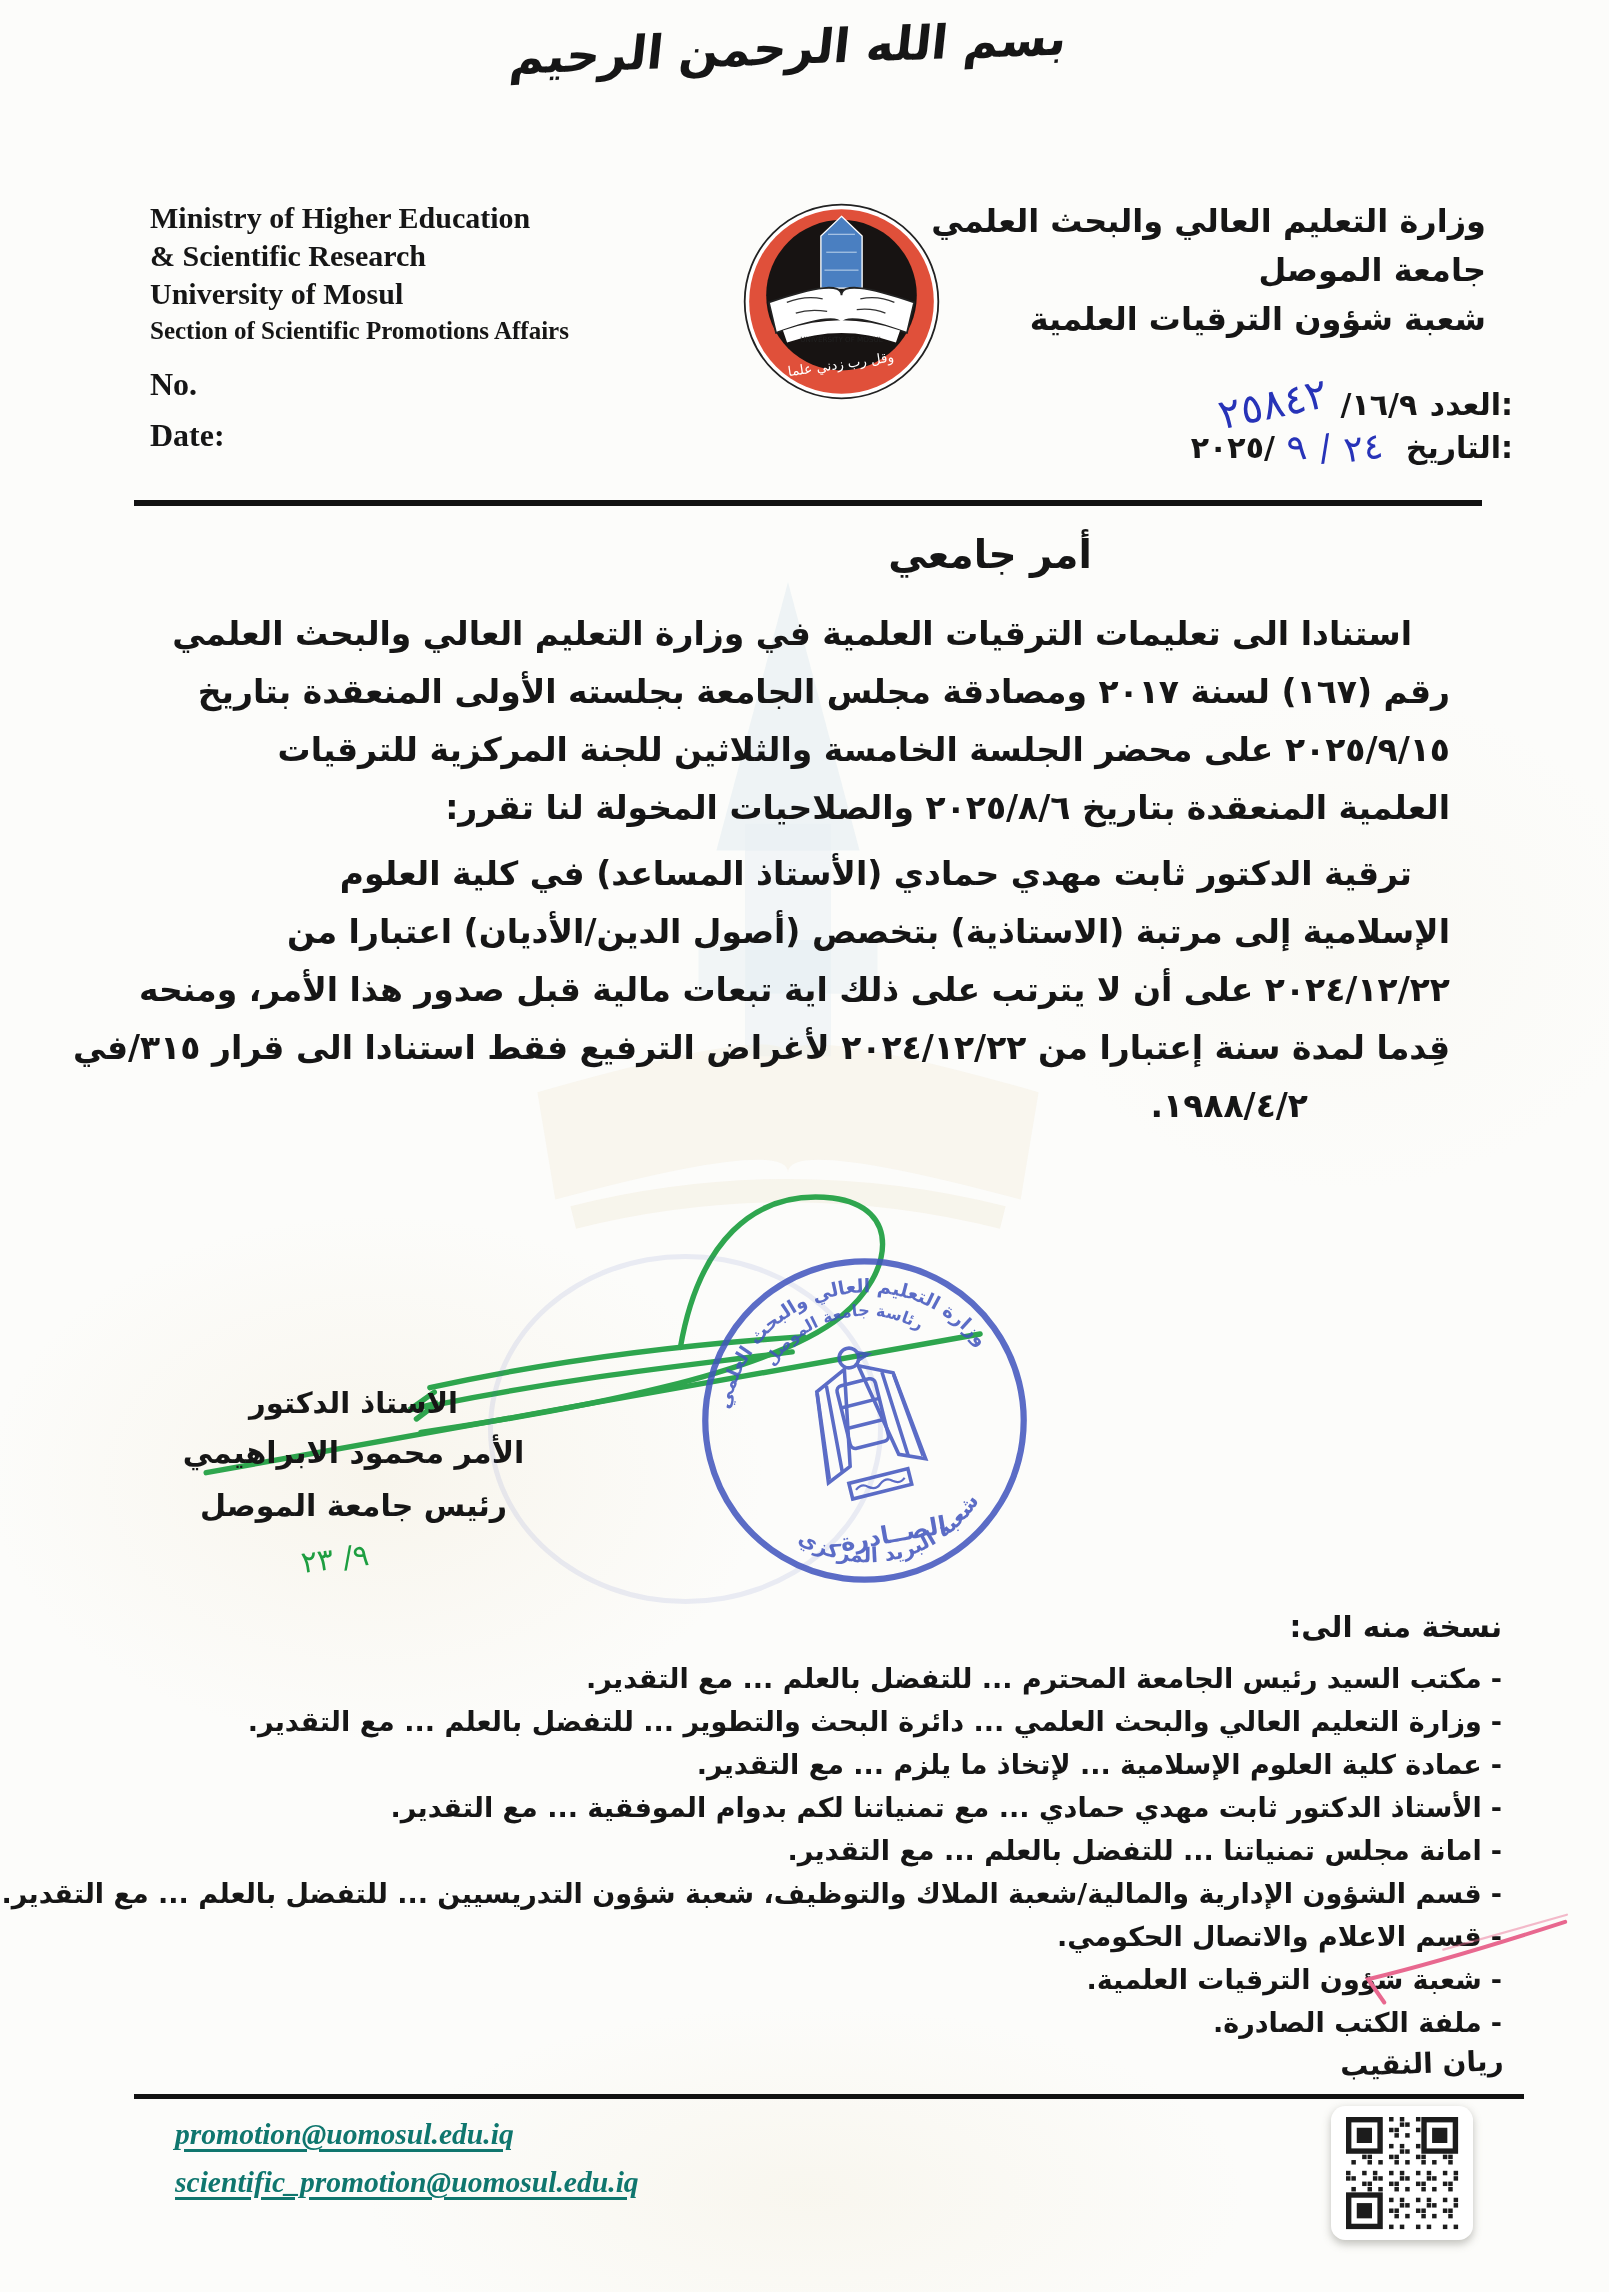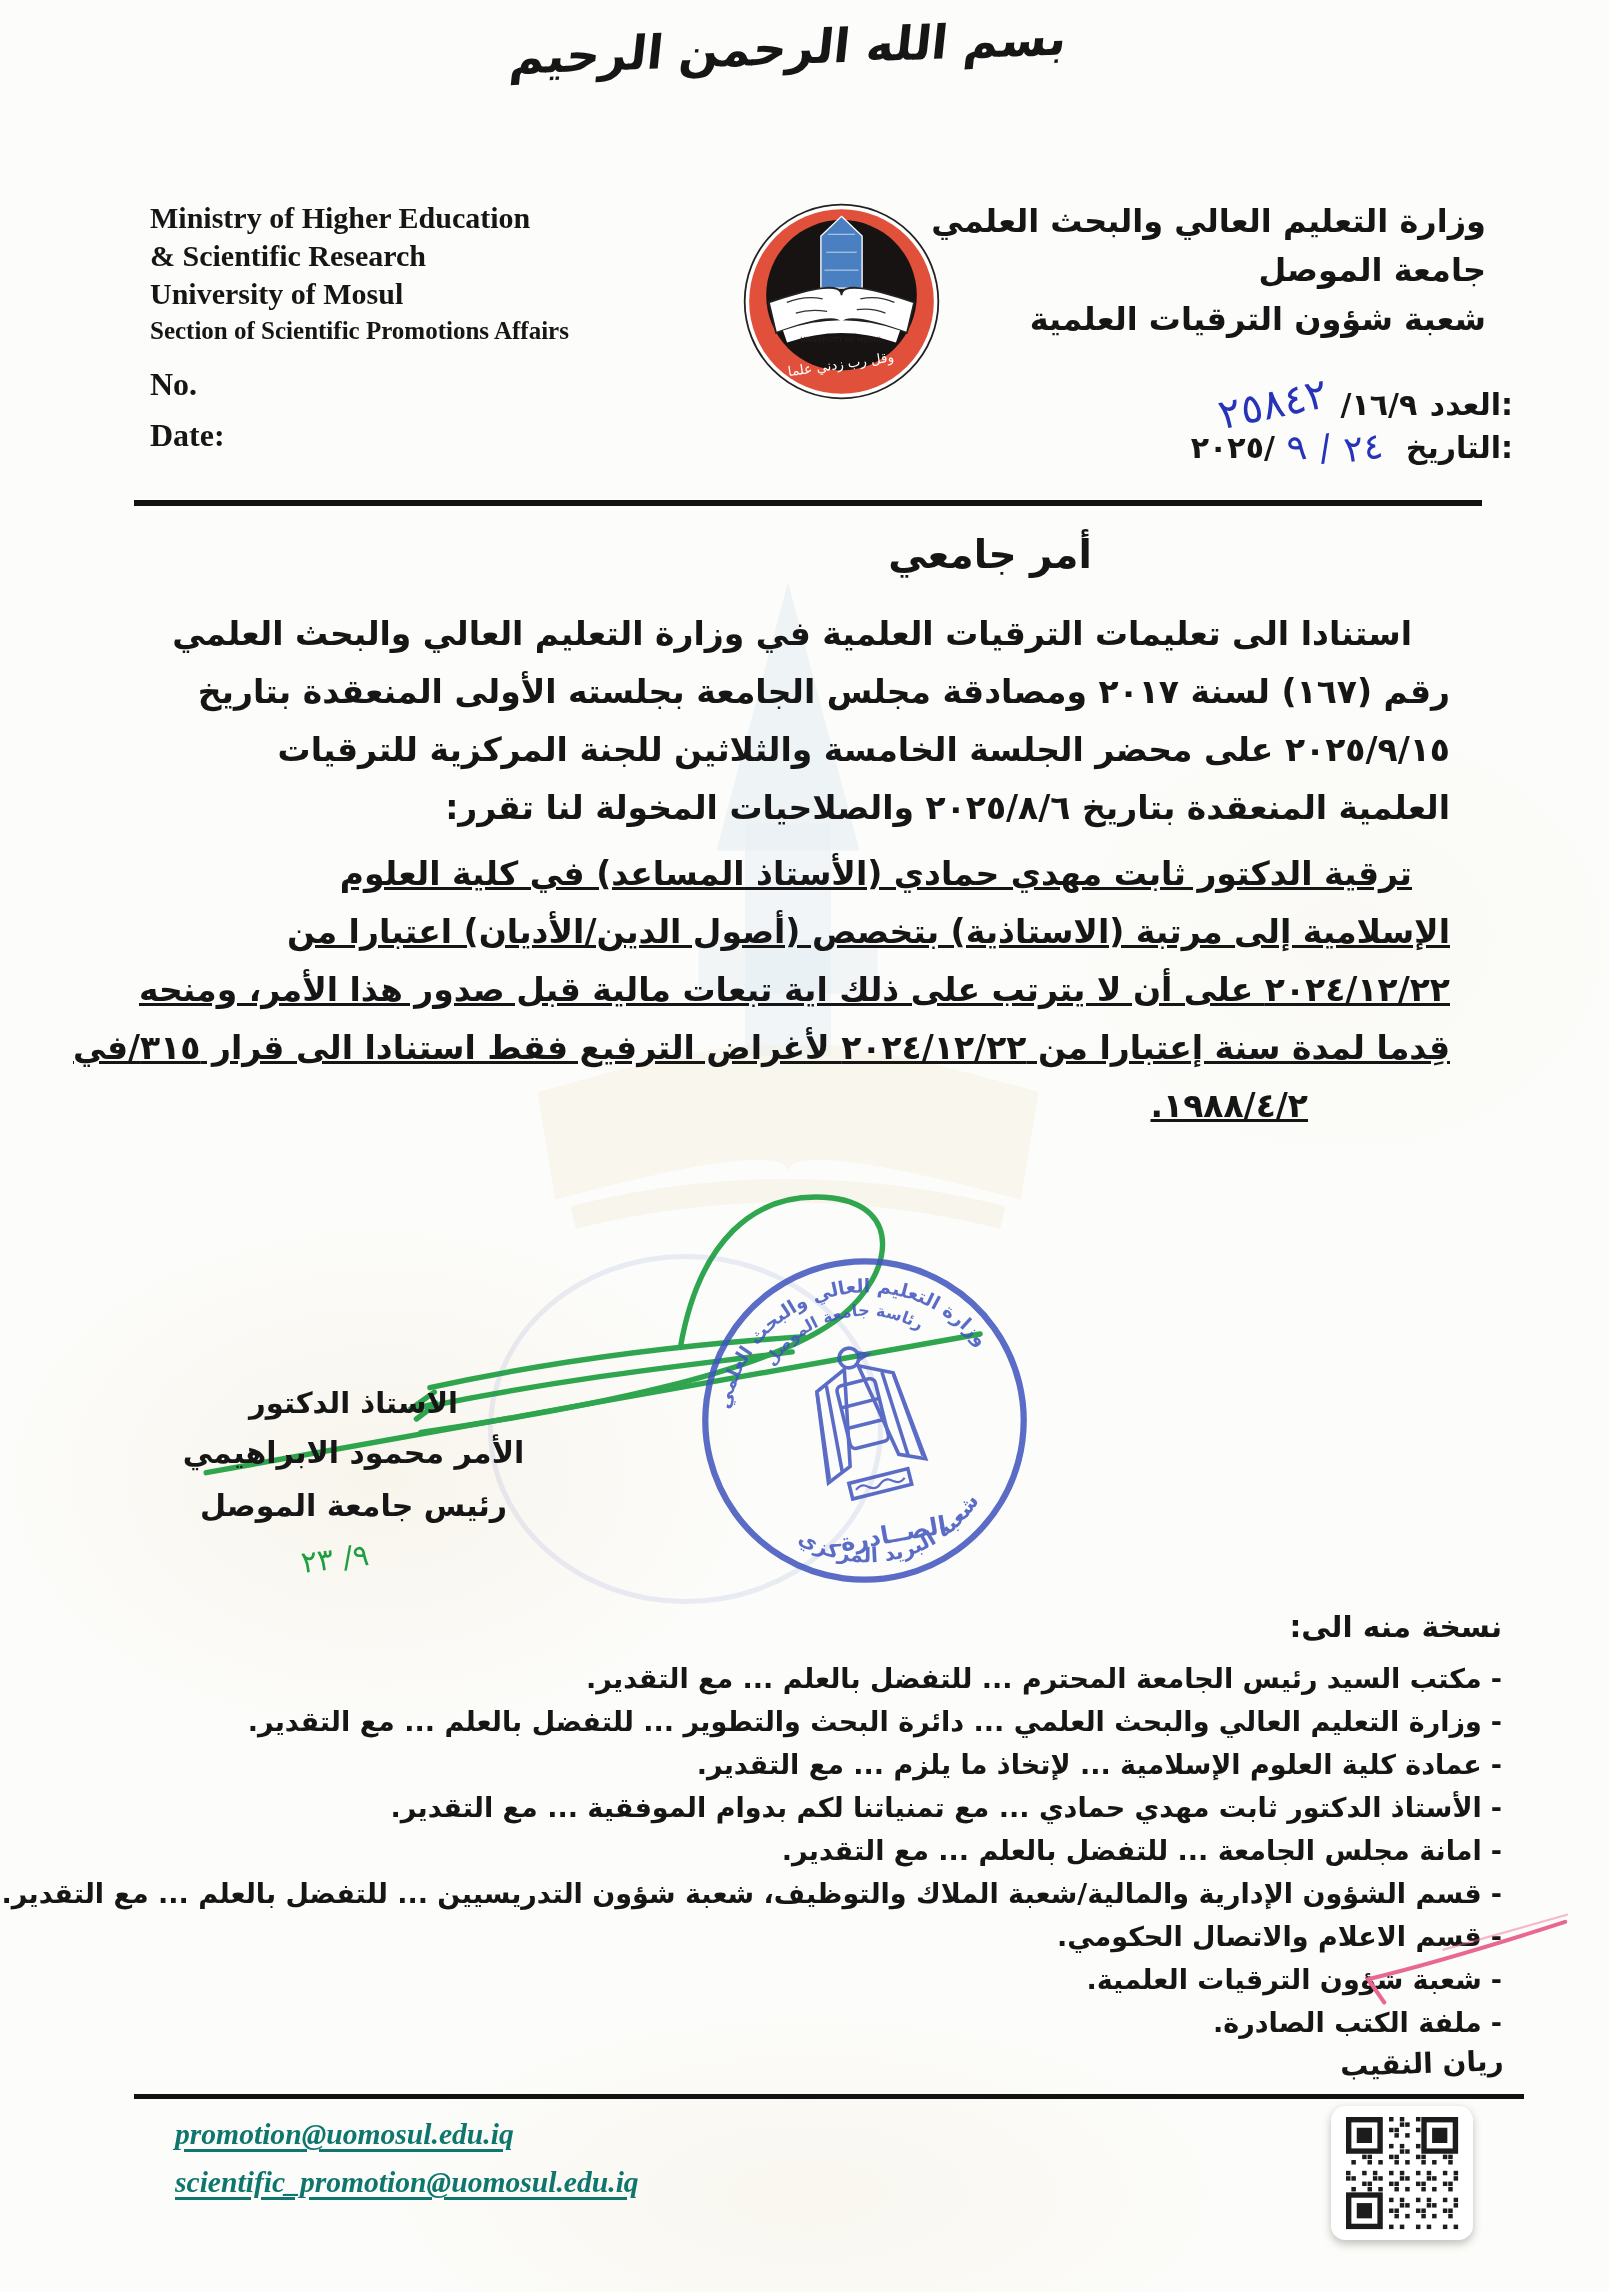--- a/index.html
+++ b/index.html
@@ -31,21 +31,21 @@
   .row-no{top:380px;}
   .row-date{top:427px;}
   .rule{position:absolute;background:#121212;}
   .rule1{left:134px;top:500px;width:1348px;height:6.3px;}
   .rule2{left:134px;top:2094px;width:1390px;height:4.5px;}
   
   .doc-title{position:absolute;left:878px;top:532px;width:224px;text-align:center;font-size:39px;font-weight:bold;}
   .para{position:absolute;left:159px;right:159px;direction:rtl;font-size:33px;font-weight:bold;line-height:58px;}
   .para .ln{white-space:nowrap;text-align:right;}
   .p1{top:605px;}
-  .p2{top:845px;text-decoration:underline;}
+  .p2{top:845px;}
   .ind{padding-right:38px;}
   .lastline{padding-right:142px;}
   
   .sig{position:absolute;left:161px;top:1381px;width:385px;text-align:center;direction:rtl;font-weight:bold;}
   .sig .t1{font-size:29px;line-height:45px;}
   .sig .t2{font-size:30px;line-height:54px;}
   .sig .t3{font-size:30px;line-height:52px;}
   .sig-date{display:inline-block;direction:ltr;color:#1d9e40;font-size:30px;font-weight:normal;
         transform:rotate(-7deg);margin-top:9px;margin-right:36px;}
   .sig-svg{position:absolute;left:125px;top:1164px;width:896px;height:340px;pointer-events:none;}
@@ -190,21 +190,21 @@
       <text x="194" y="334" font-size="27" font-weight="bold" text-anchor="middle" transform="rotate(4 194 334)">الصــادرة</text>
     </g>
   </svg>
 
   <div class="copies">
     <div class="head">نسخة منه الى:</div>
     <div class="item"><span class="dash">-</span><span>مكتب السيد رئيس الجامعة المحترم ... للتفضل بالعلم ... مع التقدير.</span></div>
     <div class="item"><span class="dash">-</span><span>وزارة التعليم العالي والبحث العلمي ... دائرة البحث والتطوير ... للتفضل بالعلم ... مع التقدير.</span></div>
     <div class="item"><span class="dash">-</span><span>عمادة كلية العلوم الإسلامية ... لإتخاذ ما يلزم ... مع التقدير.</span></div>
     <div class="item"><span class="dash">-</span><span>الأستاذ الدكتور ثابت مهدي حمادي ... مع تمنياتنا لكم بدوام الموفقية ... مع التقدير.</span></div>
-    <div class="item"><span class="dash">-</span><span>امانة مجلس الجامعة ... للتفضل بالعلم ... مع التقدير.</span></div>
+    <div class="item"><span class="dash">-</span><span>امانة مجلس تمنياتنا ... للتفضل بالعلم ... مع التقدير.</span></div>
     <div class="item"><span class="dash">-</span><span>قسم الشؤون الإدارية والمالية/شعبة الملاك والتوظيف، شعبة شؤون التدريسيين ... للتفضل بالعلم ... مع التقدير.</span></div>
     <div class="item"><span class="dash">-</span><span>قسم الاعلام والاتصال الحكومي.</span></div>
     <div class="item"><span class="dash">-</span><span>شعبة شؤون الترقيات العلمية.</span></div>
     <div class="item"><span class="dash">-</span><span>ملفة الكتب الصادرة.</span></div>
   </div>
 
   <svg class="pinkmark" viewBox="0 0 1797 2560">
     <g fill="none" stroke="#e8688f" stroke-linecap="round">
       <path d="M1748 2146 C1680 2168 1590 2195 1528 2210 L1546 2236" stroke-width="4.5"></path>
       <path d="M1750 2138 C1700 2152 1650 2166 1612 2177" stroke-width="2.5" opacity="0.45"></path>

